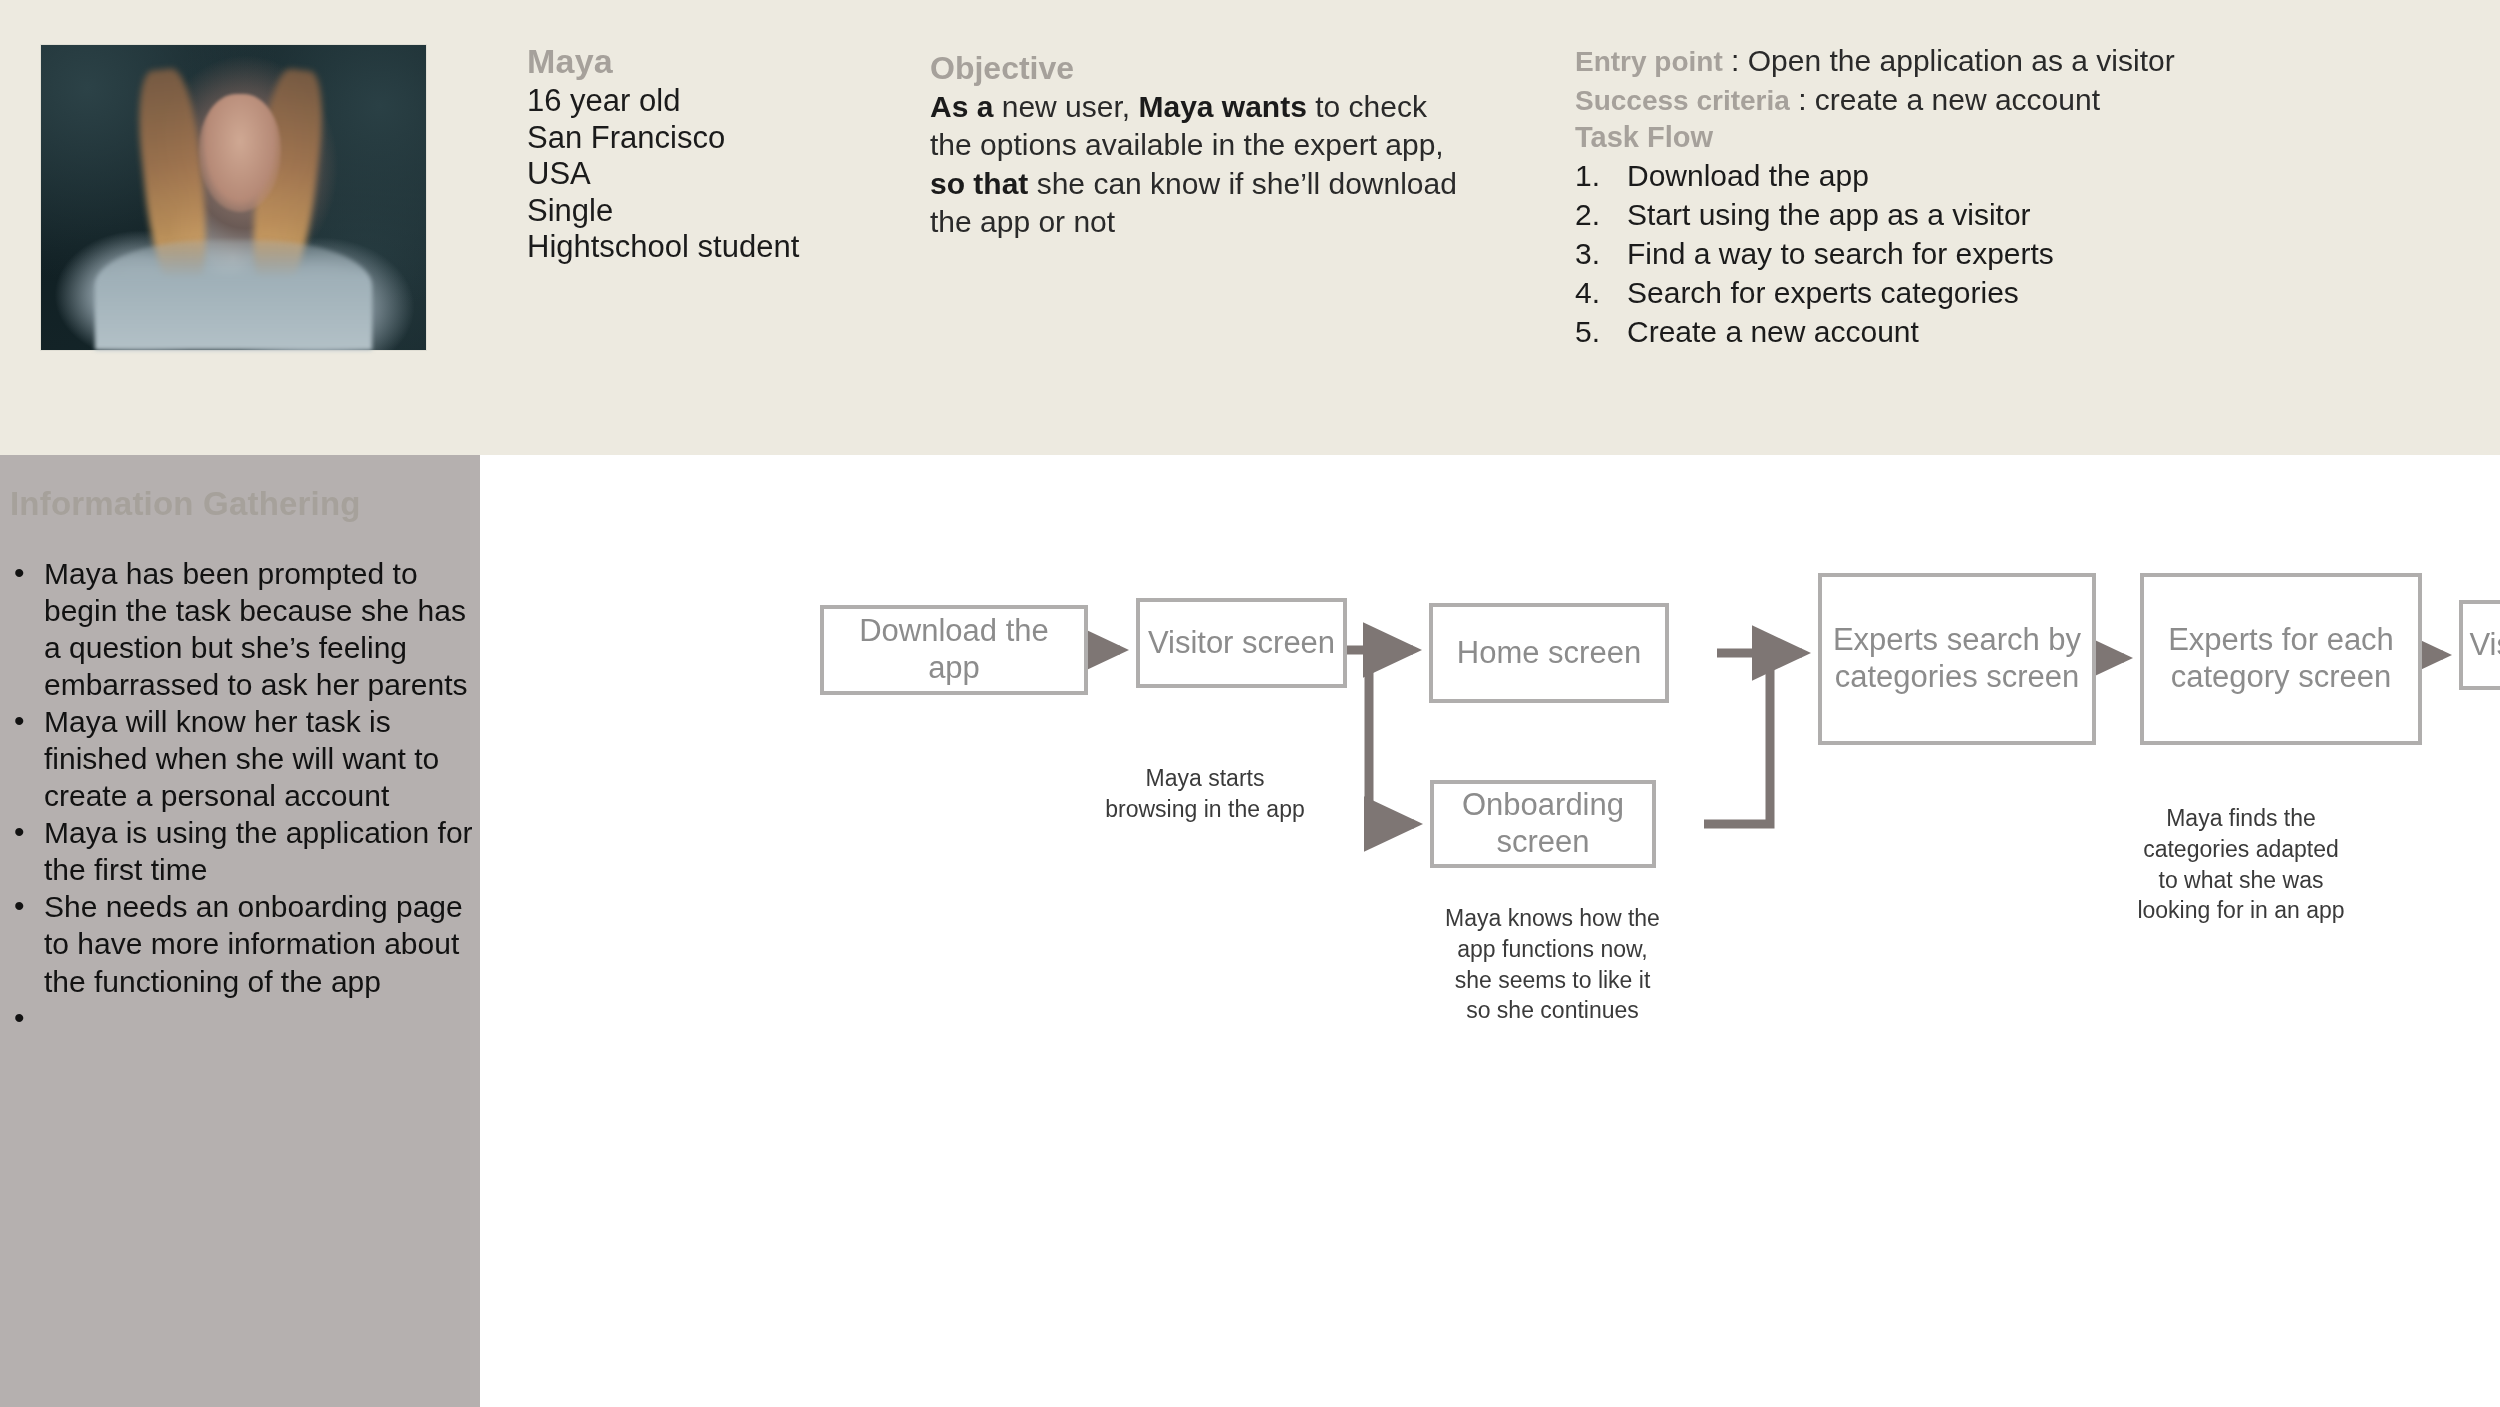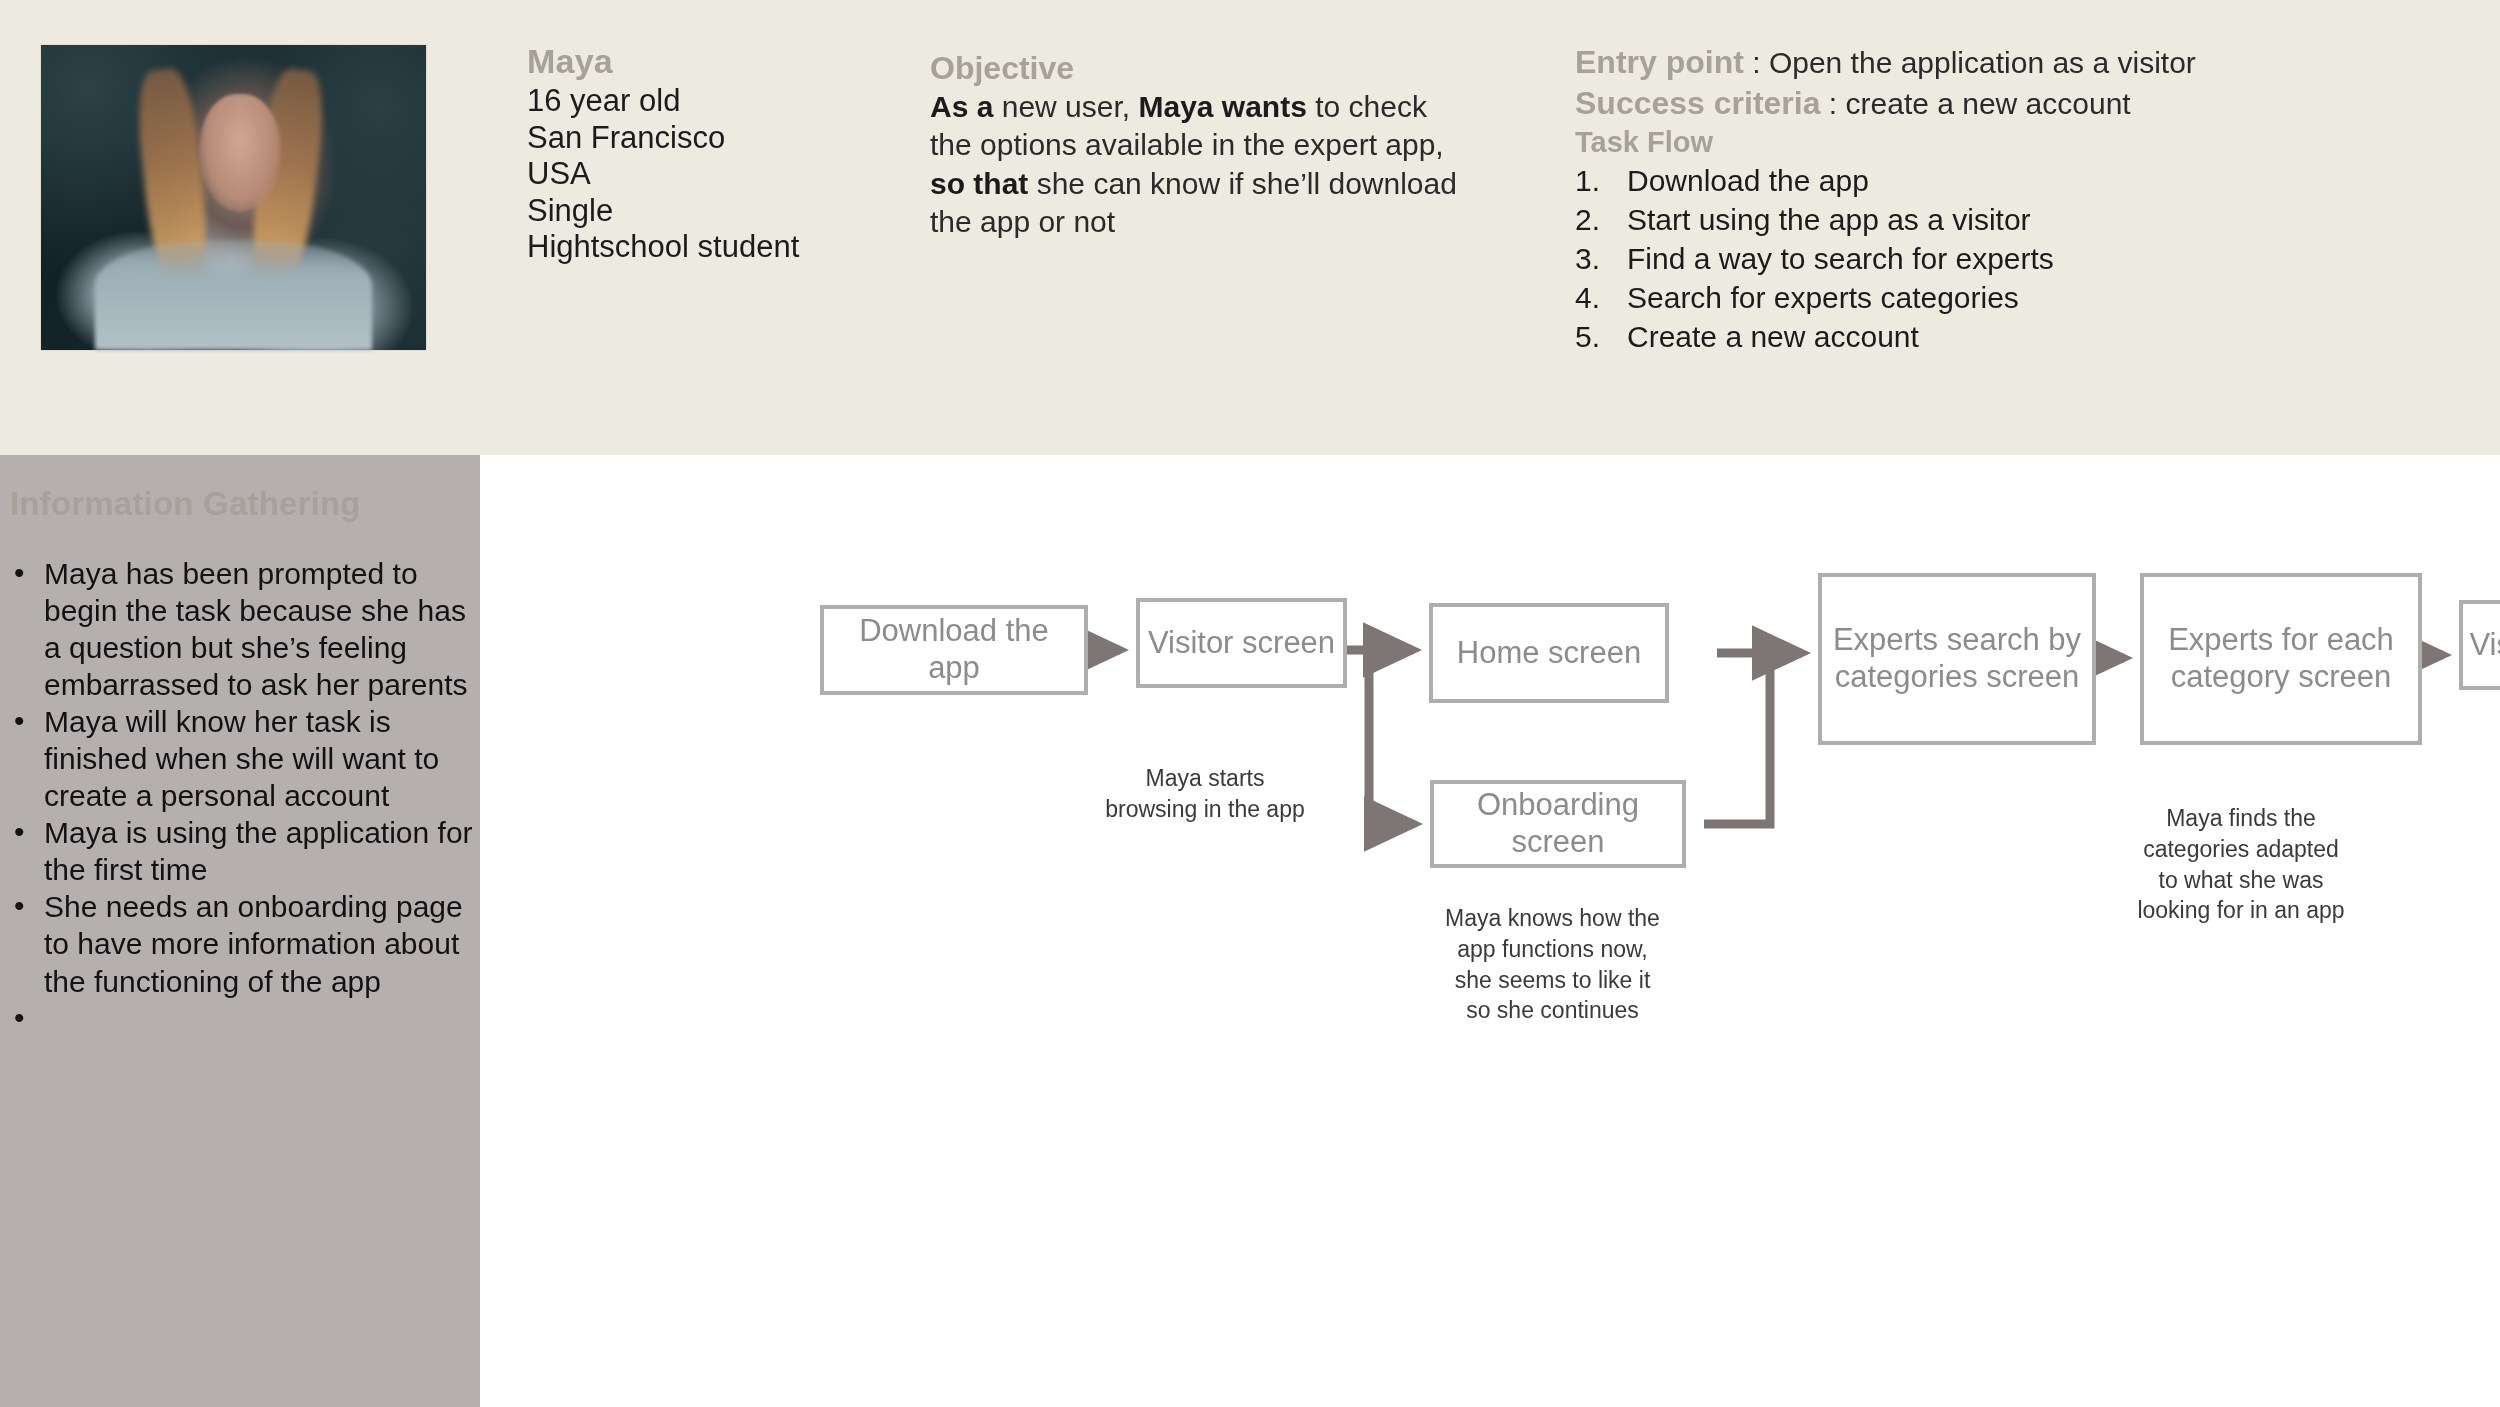--- a/index.html
+++ b/index.html
@@ -74,21 +74,21 @@
   #objective-block { position: absolute; left: 930px; top: 50px; width: 540px; }
   .col-heading {
     font-size: 32px; font-weight: bold; color: #A6A19B; margin-bottom: 1px;
   }
   #objective-text { font-size: 30px; color: #2a2a2a; line-height: 1.28; }
   #objective-text b { color: #1b1b1b; text-align: center; }
 
   
   #flow-block { position: absolute; left: 1575px; top: 42px; width: 680px; }
   .inline-heading {
-    font-size: 32px; font-weight: bold; color: #A6A19B;
+    font-size: 28px; font-weight: bold; color: #A6A19B;
   }
   .inline-body { font-size: 30px; color: #2a2a2a; font-weight: normal; }
   .kv-row { line-height: 1.26; margin-bottom: 1px; }
   #task-flow-title { font-size: 29px; font-weight: bold; color: #A6A19B; margin-top: 2px; }
   #task-list { list-style: none; margin: 2px 0 0 0; padding: 0; }
   #task-list li {
     font-size: 30px; color: #1b1b1b; line-height: 1.30;
     position: relative; padding-left: 52px;
   }
   #task-list li .num { position: absolute; left: 0; top: 0; width: 40px; }
@@ -230,19 +230,19 @@
     </g>
   </svg>
 
   <div class="node" style="left:340px;  top:150px; width:268px; height:90px;">Download the app</div>
   <div class="node" style="left:656px;  top:143px; width:211px; height:90px;">Visitor screen</div>
   <div class="node" style="left:949px;  top:148px; width:240px; height:100px;">Home screen</div>
   <div class="node" style="left:1338px; top:118px; width:278px; height:172px;">Experts search by categories screen</div>
   <div class="node" style="left:1660px; top:118px; width:282px; height:172px;">Experts for each category screen</div>
   <div class="node" style="left:1979px; top:145px; width:208px; height:90px;">Visitor screen</div>
 
-  <div class="node" style="left:950px;  top:325px; width:256px; height:88px;">Onboarding screen</div>
+  <div class="node" style="left:950px;  top:325px; width:226px; height:88px;">Onboarding screen</div>
 
   <div class="caption" style="left:620px;  top:280px; width:210px;margin-top:28px;">Maya starts browsing in the app</div>
   <div class="caption" style="left:965px;  top:448px; width:215px;">Maya knows how the app functions now, she seems to like it so she continues</div>
   <div class="caption" style="left:1652px; top:348px; width:218px;">Maya finds the categories adapted to what she was looking for in an app</div>
 
 </div>
 
 </body></html>

